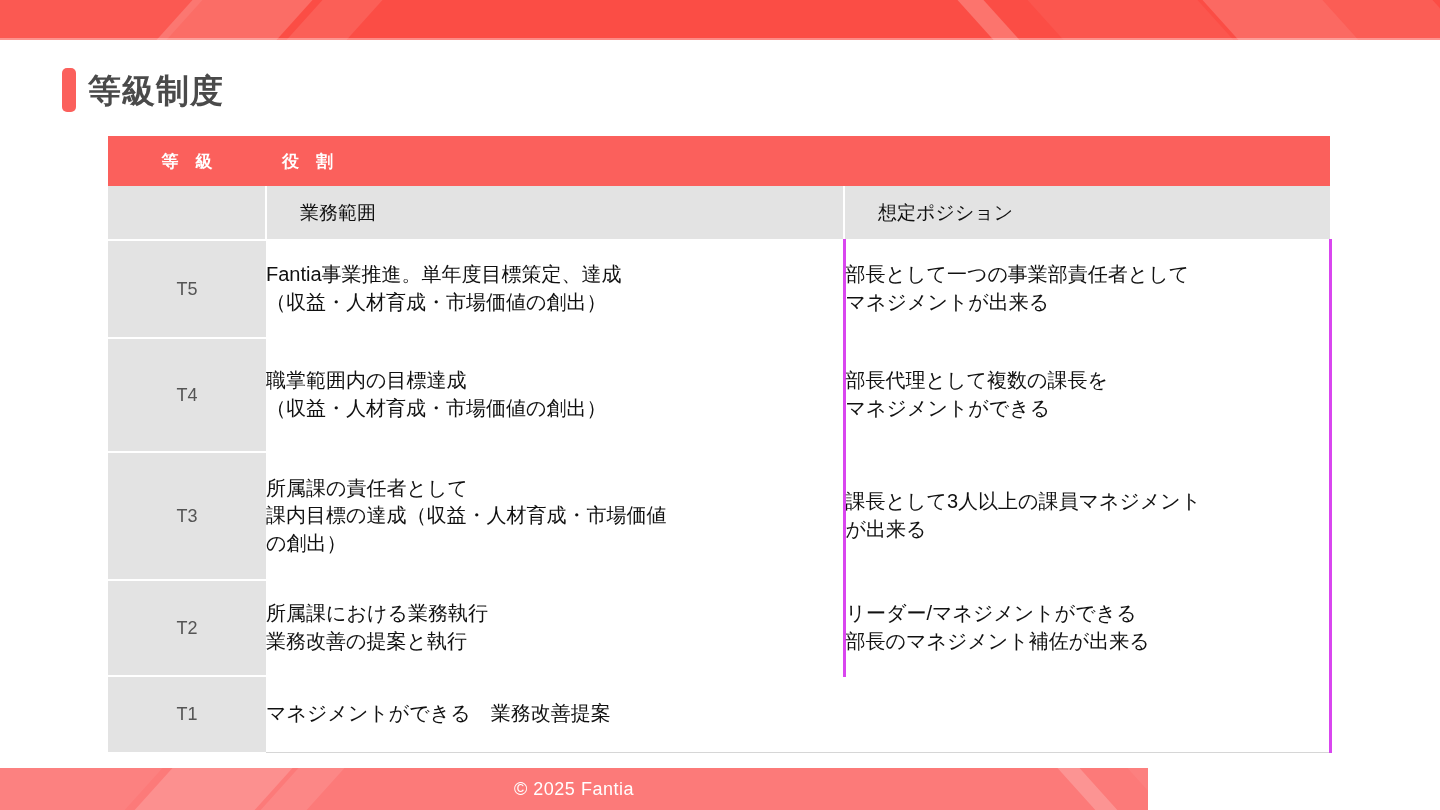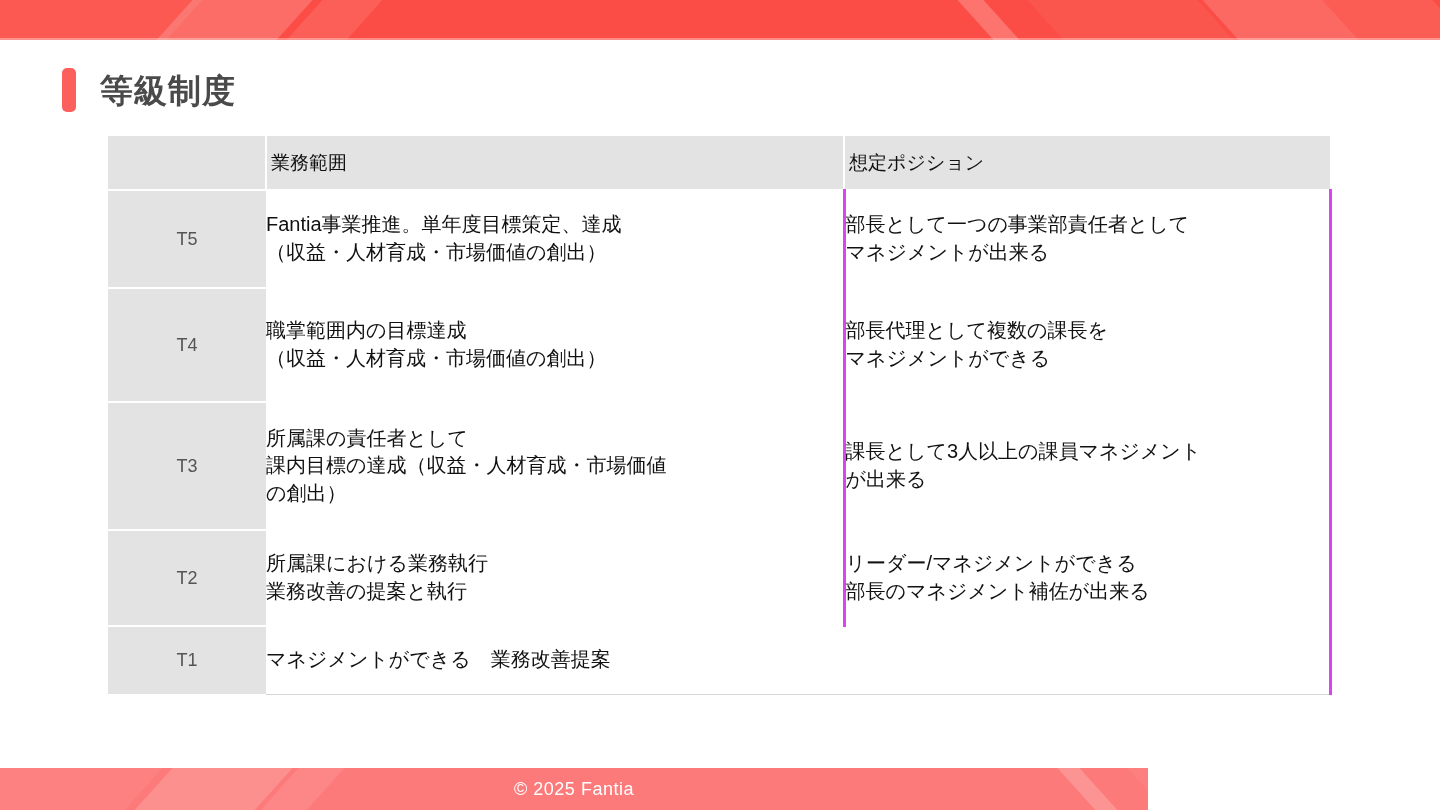--- a/index.html
+++ b/index.html
@@ -32,21 +32,21 @@
   .tb7{ left:1050px; width:170px; background:rgba(255,255,255,0.05);
         transform:skewX(42deg); }
   .top-band .underline{
     position:absolute; left:0; bottom:0; width:100%; height:2px;
     background:rgba(255,255,255,0.35);
   }
 
   
   .title-row{
     position:absolute; left:62px; top:68px;
-    display:flex; align-items:center; gap:24px;
+    display:flex; align-items:center; gap:12px;
   }
   .title-accent{
     width:14px; height:44px; border-radius:5px; background:#fb605c;
   }
   .title-text{
     font-size:33px; font-weight:bold; color:#4a4a4a; letter-spacing:1px;
     line-height:1;
   }
 
   
@@ -68,21 +68,21 @@
     color:#ffffff; font-size:17px; font-weight:bold;
     height:50px; display:flex; align-items:center;
   }
   .hdr .cell.ctr{ justify-content:center; }
   .hdr .cell.lft{ justify-content:flex-start; padding-left:16px; }
 
   
   .sub{ height:53px; background:#e3e3e3; }
   .sub .cell{
     color:#111111; font-size:19px; height:53px;
-    display:flex; align-items:center; padding-left:4px;
+    display:flex; align-items:center; padding-left:33px;
   }
   .sub td + td{ border-left:2px solid #ffffff; }
 
   
   .body-row td{ border-top:2px solid #ffffff; }
   .cell-grade{
     background:#e3e3e3; color:#555555;
     font-size:18px; text-align:center;
   }
   .cell-text{
@@ -92,21 +92,21 @@
     border-right:3px solid #d946ef;
     border-bottom:1px solid #d6d6d6;
   }
   .cell-text.divider-left{ border-left:1px solid #d6d6d6; }
   .cell-text .line{ display:block; white-space:nowrap; }
 
   .row-t5 td{ height:98px; }
   .row-t4 td{ height:114px; }
   .row-t3 td{ height:128px; }
   .row-t2 td{ height:96px; }
-  .row-t1 td{ height:68px; }
+  .row-t1 td{ height:76px; }
 
   
   .footer-band{
     position:absolute; left:0; bottom:0; width:1148px; height:42px;
     background:#fc7a79; overflow:hidden;
   }
   .footer-band .stripe{ position:absolute; top:-40px; height:130px; }
   .fb1{ left:150px;  width:120px; background:rgba(255,255,255,0.17);
         transform:skewX(-42deg); }
   .fb2{ left:276px;  width:46px;  background:rgba(255,255,255,0.10);
@@ -145,20 +145,28 @@
 </div>
 
 <table class="grade-table">
   <colgroup>
     <col class="col-grade">
       <col class="col-scope">
       <col class="col-pos">
   </colgroup>
 
   <tbody>
+      <tr class="hdr">
+    <th>
+      <div class="cell ctr">等　級</div>
+    </th>
+    <th colspan="2">
+      <div class="cell lft">役　割</div>
+    </th>
+  </tr>
 
   <tr class="sub">
     <td>
       <div class="cell"></div>
     </td>
     <td>
       <div class="cell">業務範囲</div>
     </td>
     <td>
       <div class="cell">想定ポジション</div>

